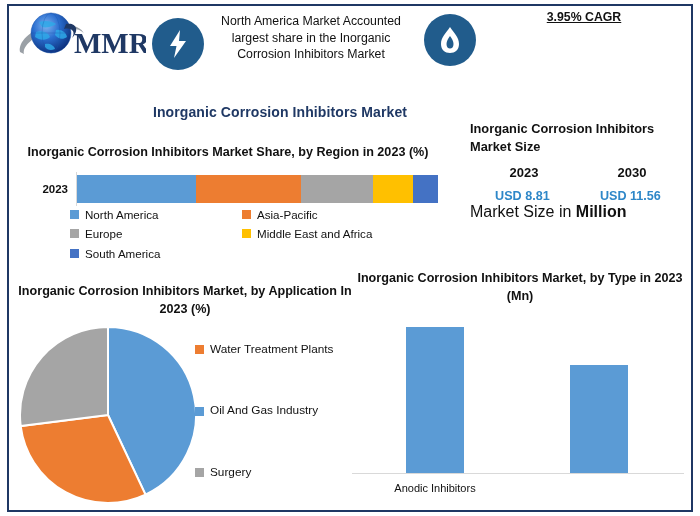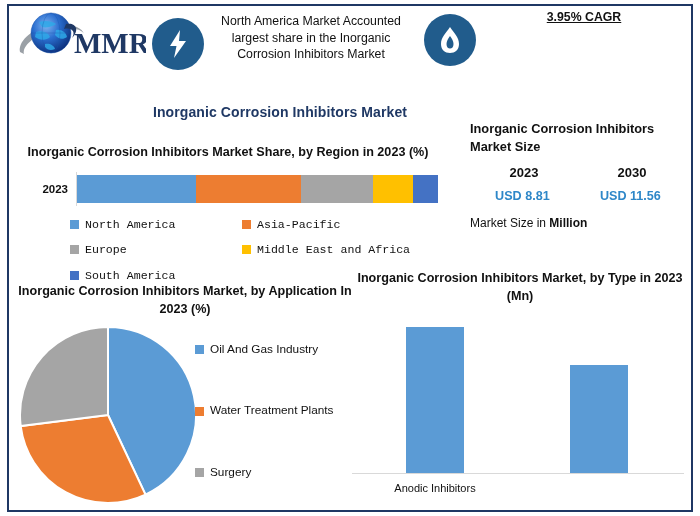--- a/index.html
+++ b/index.html
@@ -119,26 +119,24 @@
     align-self: stretch;
     background: #d9d9d9;
   }
   .stack-bar {
     height: 28px;
     display: flex;
     flex: 1 1 auto;
   }
   .stack-seg { height: 100%; }
   .region-legend {
-    margin-top: 10px;
     margin-left: 52px;
     display: grid;
     grid-template-columns: 172px 172px;
-    row-gap: 8px;
-    font-family: Liberation Mono, monospace;
+    row-gap: 2px;
   }
   .legend-item {
     display: flex;
     align-items: center;
     font-size: 11.6px;
     color: #111;
     line-height: 1.5;
   }
   .legend-swatch {
     width: 9px;
@@ -169,22 +167,21 @@
     font-size: 13px;
     font-weight: bold;
     color: #111;
   }
   .size-values div {
     font-size: 12.6px;
     font-weight: bold;
     color: #2E87C8;
   }
   .size-foot {
-    margin-top: 13px;
-    font-size: 12px;
+    font-size: 16px;
     color: #111;
   }
   .size-foot b { font-weight: bold; }
 
   
   .pie-panel {
     position: absolute;
     left: 10px;
     top: 283px;
     width: 350px;
@@ -367,26 +364,26 @@
     <div class="pie-area">
       <svg class="pie-svg" width="180" height="180" viewBox="0 0 180 180">
         <g id="pie-slices">
             <path d="M 90 90 L 90 2 A 88 88 0 0 1 127.46857765772637 169.62478061700972 Z" fill="#5B9BD5" stroke="#ffffff" stroke-width="2"></path>
             <path d="M 90 90 L 127.46857765772637 169.62478061700972 A 88 88 0 0 1 2.693906284325962 101.0293245536588 Z" fill="#ED7D31" stroke="#ffffff" stroke-width="2"></path>
             <path d="M 90 90 L 2.693906284325962 101.0293245536588 A 88 88 0 0 1 89.99999999999999 2 Z" fill="#A5A5A5" stroke="#ffffff" stroke-width="2"></path>
           </g>
       </svg>
       <div class="pie-legend">
         <div class="legend-item">
+          <span class="legend-swatch" style="background: rgb(237, 125, 49);"></span>
+          <span>Water Treatment Plants</span>
+        </div>
+        <div class="legend-item">
           <span class="legend-swatch" style="background: rgb(91, 155, 213);"></span>
           <span>Oil And Gas Industry</span>
-        </div>
-        <div class="legend-item">
-          <span class="legend-swatch" style="background: rgb(237, 125, 49);"></span>
-          <span>Water Treatment Plants</span>
         </div>
         <div class="legend-item">
           <span class="legend-swatch" style="background: rgb(165, 165, 165);"></span>
           <span>Surgery</span>
         </div>
       </div>
     </div>
   </div>
 
   <div class="type-panel">

